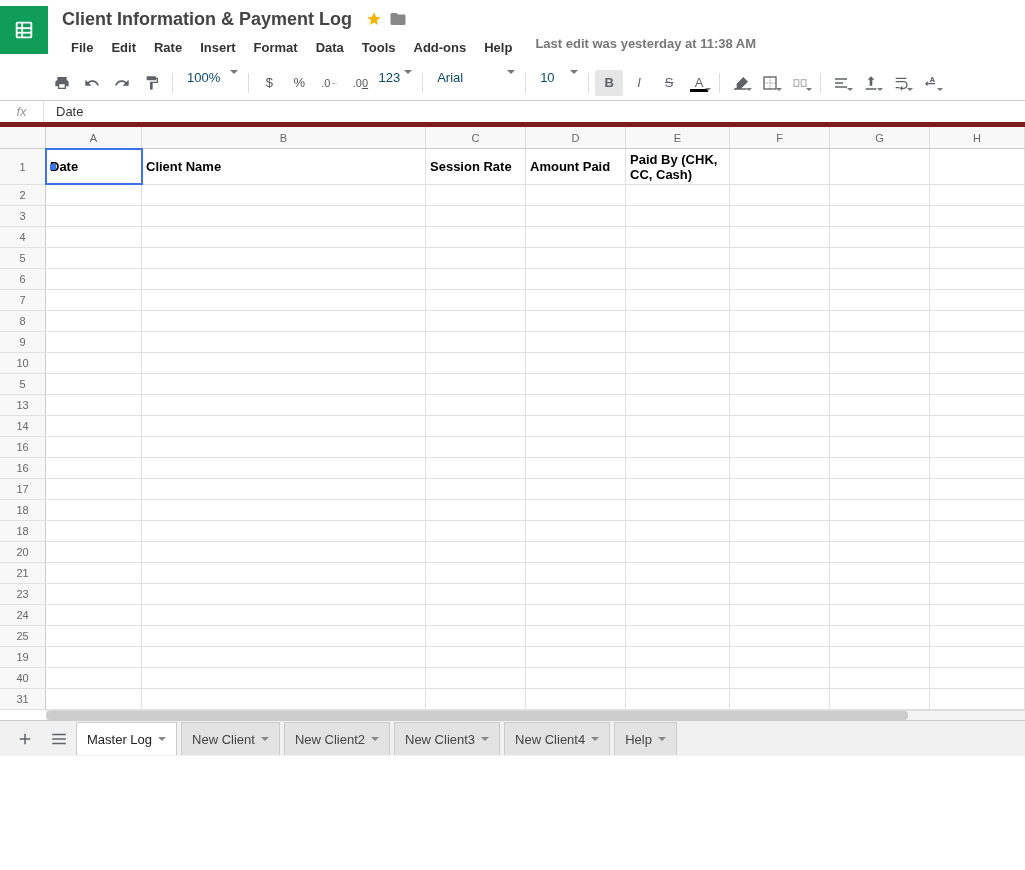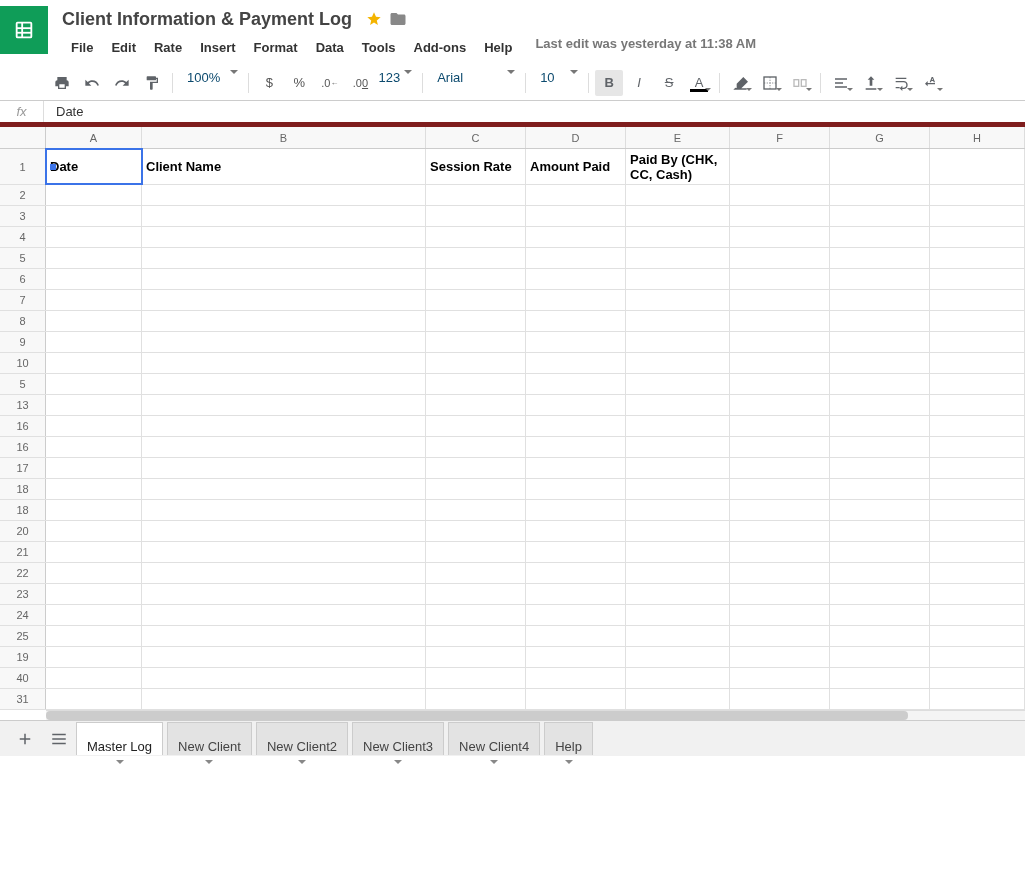--- a/index.html
+++ b/index.html
@@ -51,21 +51,21 @@
   .sel { outline: 2px solid #3b73e8; outline-offset: -1px; background:#fff; }
   .sel::after { content:''; position:absolute; width:6px;height:6px;background:#3b73e8; }
   .cA{width:96px}.cB{width:284px}.cC{width:100px}.cD{width:100px}.cE{width:104px}.cF{width:100px}.cG{width:100px}.cH{width:95px}
 
   .hscroll { height:10px; background:#f4f4f4; border-top:1px solid #ddd; margin-left:46px; position:relative;}
   .hscroll .thumb{position:absolute;left:0;top:0;height:100%;width:88%;background:#ccc;border-radius:4px;}
 
   
   .tabs-bar { height: 36px; border-top: 1px solid #ccc; display: flex; align-items: center; background: #f1f1f1; padding-left: 8px; }
   .tabs-bar .ib { width: 34px; height: 28px; display:flex;align-items:center;justify-content:center; cursor:pointer; color:#555;}
-  .sheet-tab { height: 28px; display:flex; align-items:center; padding: 16px 10px; background:#e3e3e3; border:1px solid #ccc; border-bottom:none; margin-right:4px; font-size:13px; color:#444; cursor:pointer; gap:6px;flex-direction:column;}
+  .sheet-tab { height: 28px; display:flex; align-items:center; padding: 16px 10px; background:#e3e3e3; border:1px solid #ccc; border-bottom:none; margin-right:4px; font-size:13px; color:#444; cursor:pointer; gap:6px;}
   .sheet-tab.active { background:#fff; font-weight:normal; color:#222; }
   .sheet-tab .caret { border-top-color:#888; }
 
   svg { display:block; }
 </style>
 </head>
 <body>
 
 <div class="hdr">
   <div class="logo">
@@ -353,20 +353,31 @@
         <div class="cell cA"></div>
         <div class="cell cB"></div>
         <div class="cell cC"></div>
         <div class="cell cD"></div>
         <div class="cell cE"></div>
         <div class="cell cF"></div>
         <div class="cell cG"></div>
         <div class="cell cH"></div>
       </div>
       <div class="row">
+        <div class="rh">14</div>
+        <div class="cell cA"></div>
+        <div class="cell cB"></div>
+        <div class="cell cC"></div>
+        <div class="cell cD"></div>
+        <div class="cell cE"></div>
+        <div class="cell cF"></div>
+        <div class="cell cG"></div>
+        <div class="cell cH"></div>
+      </div>
+      <div class="row">
         <div class="rh">16</div>
         <div class="cell cA"></div>
         <div class="cell cB"></div>
         <div class="cell cC"></div>
         <div class="cell cD"></div>
         <div class="cell cE"></div>
         <div class="cell cF"></div>
         <div class="cell cG"></div>
         <div class="cell cH"></div>
       </div>
@@ -420,31 +431,20 @@
         <div class="cell cB"></div>
         <div class="cell cC"></div>
         <div class="cell cD"></div>
         <div class="cell cE"></div>
         <div class="cell cF"></div>
         <div class="cell cG"></div>
         <div class="cell cH"></div>
       </div>
       <div class="row">
         <div class="rh">21</div>
-        <div class="cell cA"></div>
-        <div class="cell cB"></div>
-        <div class="cell cC"></div>
-        <div class="cell cD"></div>
-        <div class="cell cE"></div>
-        <div class="cell cF"></div>
-        <div class="cell cG"></div>
-        <div class="cell cH"></div>
-      </div>
-      <div class="row">
-        <div class="rh">22</div>
         <div class="cell cA"></div>
         <div class="cell cB"></div>
         <div class="cell cC"></div>
         <div class="cell cD"></div>
         <div class="cell cE"></div>
         <div class="cell cF"></div>
         <div class="cell cG"></div>
         <div class="cell cH"></div>
       </div>
       <div class="row">

